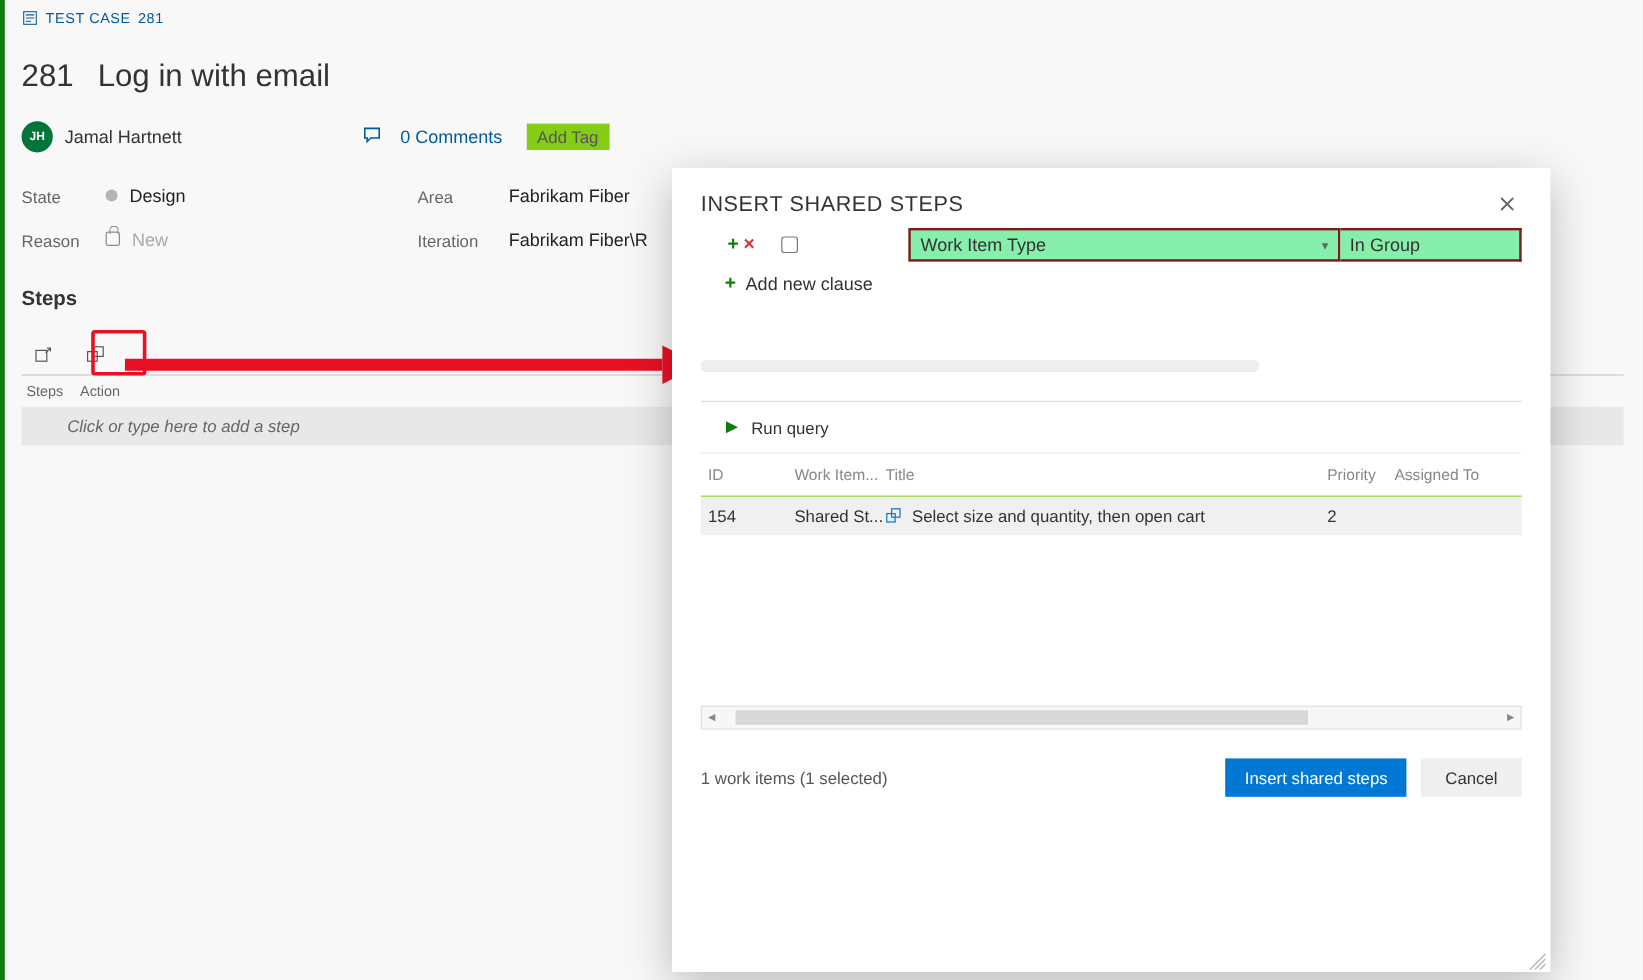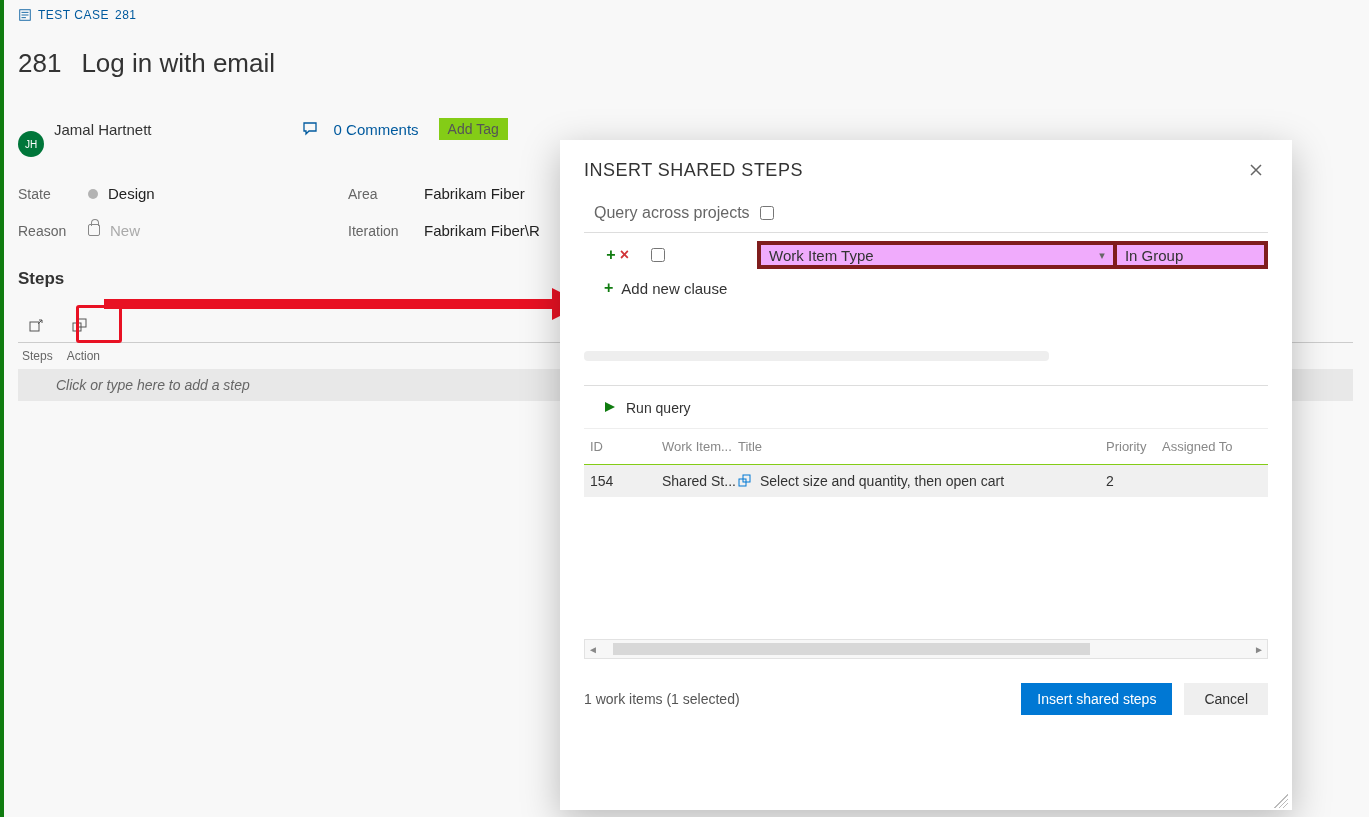--- a/index.html
+++ b/index.html
@@ -46,22 +46,21 @@
   .meta-row {
     display: flex;
     align-items: center;
     gap: 10px;
     margin-top: 22px;
   }
   .avatar {
     width: 26px; height: 26px; border-radius: 50%;
     background: #00763a; color: #fff; font-size: 10px;
     display: flex; align-items: center; justify-content: center;
-    font-weight: 400;
-    margin-top: 30px;
+    font-weight: 700;
   }
   .assignee-name { font-size: 15px; color: #333; }
   .comments-link { display: flex; align-items: center; gap:16px; color:#005a9e; margin-left: 140px; font-size:15px;text-align:center;}
   .add-tag {
     margin-left: 10px;
     background: #84cc16;
     color: #555;
     padding: 3px 9px;
     font-size: 14px;
   }
@@ -157,26 +156,26 @@
     margin-top: 8px;
   }
   .clause-actions { width:52px; display:flex; gap:4px; justify-content:flex-end; padding-right:2px;}
   .plus-ic { color:#107c10; font-size:16px; font-weight:bold;}
   .x-ic { color:#d13438; font-size:16px; font-weight:bold;}
   .andor-cell { width:138px; display:flex; align-items:center; gap:10px; padding-left:20px;}
   .grip { color:#bbb; font-size:14px;}
   .field-cell { width:400px; }
   .op-cell { width:168px; }
   .selectish {
-    border:4px solid #7f1d1d;
+    border:2px solid #7f1d1d;
     height:28px;
     display:flex; align-items:center; justify-content:space-between;
     padding:0 8px;
     color:#333; font-size:15px;
-    background:#f0abfc;
+    background:#86efac;
   }
   .chev { color:#666; font-size:11px; }
   .add-clause {
     margin-top: 10px; padding-left: 20px;
     display:flex; align-items:center; gap:8px;
     color:#333; font-size:15px;
   }
   .scroll-stub {
     margin-top: 54px; height:10px; background:#eee; border-radius:4px;
     width: 68%;
@@ -314,24 +313,20 @@
 <div class="dialog">
   <div class="dlg-header">
     <span class="dlg-title">INSERT SHARED STEPS</span>
     <span class="close-x">
       <svg width="14" height="14" viewBox="0 0 14 14">
           <path d="M2 2l10 10M12 2L2 12" stroke="#666" stroke-width="1.5"></path>
         </svg>
     </span>
   </div>
 
-  <div class="query-across">
-    <span>Query across projects</span>
-    <input type="checkbox" class="qcb" style="">
-  </div>
 
 
   <div class="clause-row">
     <div class="clause-actions">
       <span class="plus-ic">+</span>
       <span class="x-ic">×</span>
     </div>
     <div class="andor-cell">
       <input type="checkbox" class="qcb" style="">
     </div>

